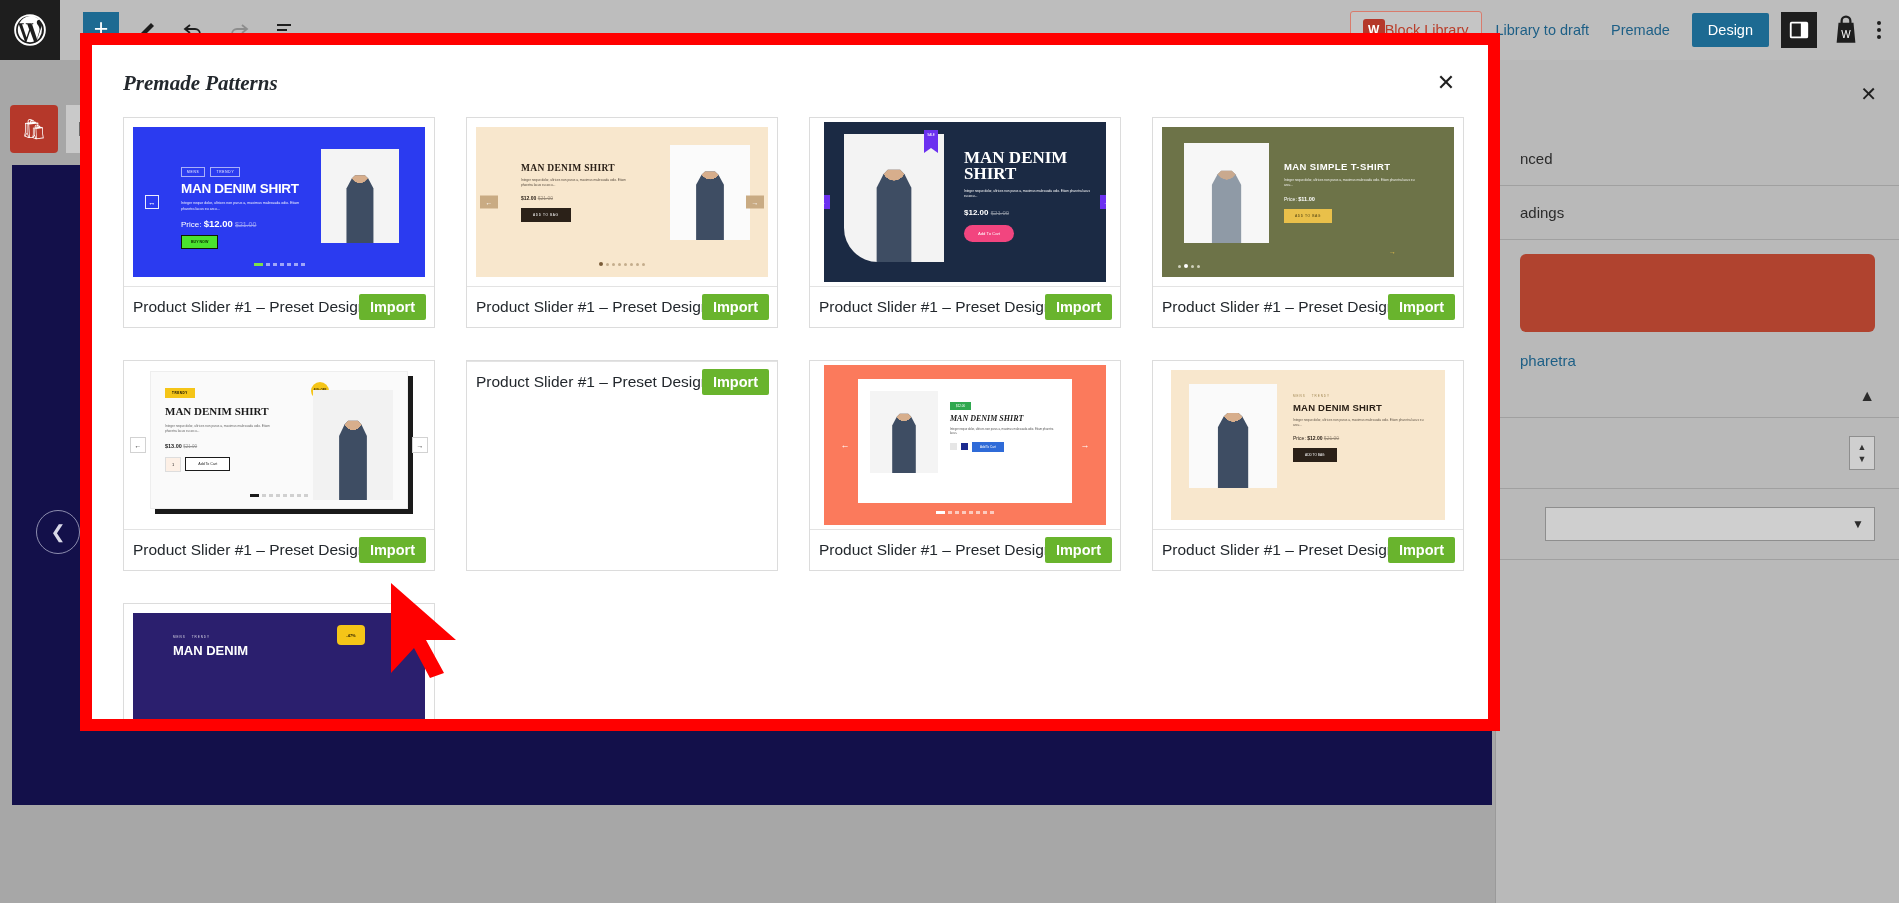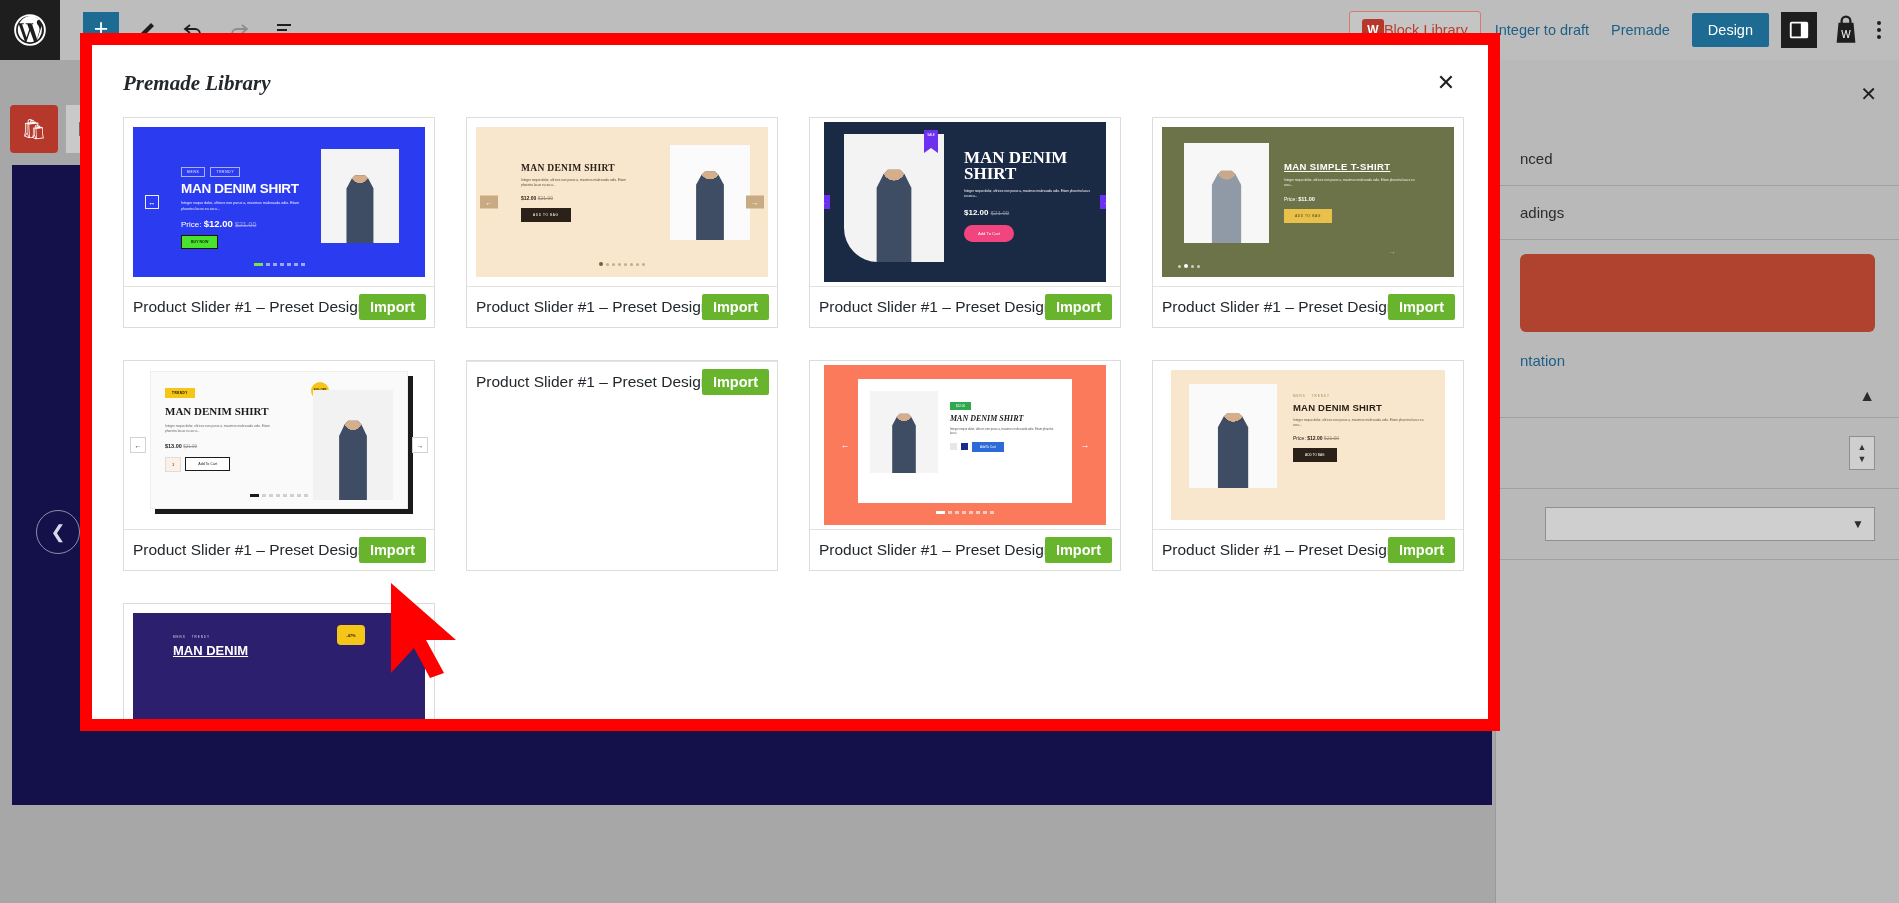--- a/index.html
+++ b/index.html
@@ -236,21 +236,21 @@
   .d7 .price{font-size:8px;margin-top:8px;font-weight:bold;}
   .d7 .price s{opacity:.45;font-size:6px;font-weight:normal;}
   .d7 .cta{display:inline-block;background:#f2457f;color:#fff;font-size:4.2px;padding:6px 14px;margin-top:8px;border-radius:20px;}
   .d7 .sl-arrow{background:#6b30f0;color:#fff;left:-8px;}
   .d7 .sl-arrow.r{left:auto;right:-8px;}
 
   
   .d6 { background:#6d7348; }
   .d6 .img{position:absolute;left:22px;top:16px;width:85px;height:100px;background:#f7f7f7;overflow:hidden;}
   .d6 .txt{position:absolute;left:122px;top:34px;width:135px;color:#fff;}
-  .d6 .h{font-size:9.5px;font-weight:bold;letter-spacing:.4px;text-decoration:underline;}
+  .d6 .h{font-size:9.5px;font-weight:bold;letter-spacing:.4px;}
   .d6 .p{font-size:3.2px;line-height:1.6;margin-top:6px;opacity:.9;}
   .d6 .price{font-size:5px;margin-top:8px;}
   .d6 .price b{font-size:5.6px;}
   .d6 .cta{display:inline-block;background:#e9c04a;color:#4a3d10;font-size:3.4px;padding:5px 11px;margin-top:7px;letter-spacing:.5px;}
   .d6 .sl-dots{bottom:5px;left:14px;text-align:left;}
   .d6 .sl-dots i{background:#cfd0bb;width:3px;height:3px;border-radius:50%;}
   .d6 .sl-dots i.on{background:#fff;width:4px;height:4px;}
   .d6 .nextarrow{position:absolute;right:58px;bottom:22px;color:#e9c04a;font-size:7px;}
 
   
@@ -308,21 +308,21 @@
   .d2 .price{font-size:5px;margin-top:7px;}
   .d2 .price b{color:#2b2118;}
   .d2 .price s{opacity:.45;}
   .d2 .cta{display:inline-block;background:#2b2118;color:#fff;font-size:3.2px;padding:5px 12px;margin-top:7px;}
 
   
   .d1 { background:#2b1f6e; }
   .d1 .txt{position:absolute;left:40px;top:22px;width:130px;color:#fff;}
   .d1 .tags{display:flex;gap:6px;margin-bottom:5px;}
   .d1 .tags span{font-size:3px;letter-spacing:1px;opacity:.8;}
-  .d1 .h{font-size:13px;font-weight:bold;line-height:1.05;text-decoration:underline;}
+  .d1 .h{font-size:13px;font-weight:bold;line-height:1.05;}
   .d1 .badge{position:absolute;right:60px;top:12px;width:28px;height:20px;background:#f5c518;color:#2b1f00;font-size:4px;display:flex;align-items:center;justify-content:center;border-radius:4px;font-weight:bold;}
 
   .ph-person{
     position:absolute; left:50%; bottom:0; transform:translateX(-50%);
     width:62%; height:88%;
     background:
       radial-gradient(ellipse 22% 16% at 50% 12%, #d7ae8c 0 99%, transparent 100%),
       linear-gradient(#3e4d63 0 100%);
     clip-path: polygon(22% 100%, 22% 34%, 33% 22%, 40% 18%, 60% 18%, 67% 22%, 78% 34%, 78% 100%);
   }
@@ -365,21 +365,21 @@
       <svg viewBox="0 0 24 24" stroke="#1e1e1e" stroke-width="1.8">
           <path d="M4 7h14M4 12h10M4 17h7"></path>
         </svg>
     </div>
 
     <div class="topbar-right">
       <div class="block-library-btn">
         <span class="wc-bag"></span>
         <span>Block Library</span>
       </div>
-      <div class="topbar-link">Integer to draft</div>
+      <div class="topbar-link">Library to draft</div>
       <div class="topbar-link">Premade</div>
       <div class="publish-btn">Design</div>
       <div class="sidebar-toggle">
         <svg viewBox="0 0 24 24" fill="#fff">
             <rect x="3" y="4" width="18" height="16" rx="1" fill="none" stroke="#fff" stroke-width="2"></rect>
             <rect x="14" y="4" width="7" height="16" fill="#fff"></rect>
           </svg>
       </div>
       <div class="bag-icon-dark">
         <svg viewBox="0 0 24 26" fill="#1e1e1e">
@@ -408,40 +408,40 @@
   <div class="settings-panel">
     <div class="sp-close">✕</div>
     <div style="height:72px"></div>
     <div class="sp-row">
       <span class="sp-label">nced</span>
     </div>
     <div class="sp-row">
       <span class="sp-label">adings</span>
     </div>
     <div class="sp-accent"></div>
-    <div class="sp-link">ntation</div>
+    <div class="sp-link">pharetra</div>
     <div class="sp-chev">
       <span style="font-size:16px;color:#2b2b2b">▲</span>
     </div>
     <div class="sp-row" style="justify-content:flex-end">
       <div class="sp-stepper">
         <span>▲</span>
         <span>▼</span>
       </div>
     </div>
     <div class="sp-row" style="justify-content:flex-end">
       <div class="sp-select">
         <span>▼</span>
       </div>
     </div>
   </div>
 
   <div class="red-frame">
     <div class="modal">
-      <div class="modal-title">Premade Library</div>
+      <div class="modal-title">Premade Patterns</div>
       <div class="modal-close">✕</div>
 
       <div class="grid">
 
         <div class="card">
           <div class="card-preview">
             <div class="sl d9">
               <div class="txt">
                 <div class="tags">
                   <span>MENS</span>

